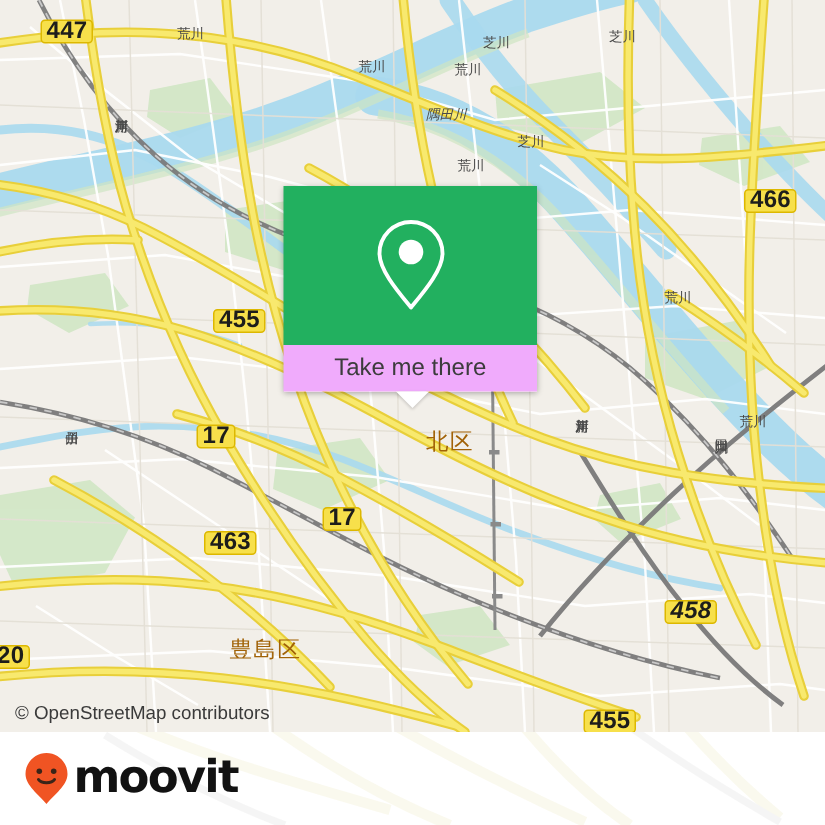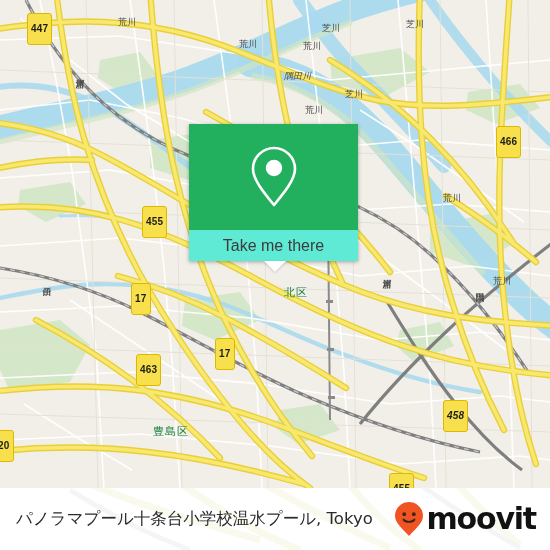--- a/index.html
+++ b/index.html
@@ -5,39 +5,39 @@
   html,body{margin:0;padding:0;background:#fff;}
   body{width:550px;height:550px;overflow:hidden;font-family:"Liberation Sans","DejaVu Sans",sans-serif;}
   #app{position:relative;width:550px;height:550px;background:#fff;}
 
   
   #map{position:absolute;left:0;top:0;width:550px;height:488px;overflow:hidden;background:#f2efe9;}
   #map svg{position:absolute;left:0;top:0;}
 
   
   .shield{position:absolute;background:#f7e04b;border:1.5px solid #ddb800;border-radius:3px;
-          color:#1d1d1b;font-size:10px;font-weight:bold;line-height:13px;height:14px;
-          text-align:right;padding:8px 3px;letter-spacing:.2px;font-family:"Liberation Sans",sans-serif;}
+          color:#1d1d1b;font-size:16px;font-weight:bold;line-height:13px;height:14px;
+          text-align:right;padding:0 3px;letter-spacing:.2px;font-family:"Liberation Sans",sans-serif;}
 
   
   .maplabel{position:absolute;color:#6e6e6e;font-size:10px;white-space:nowrap;
             font-family:"DejaVu Sans","Liberation Sans",sans-serif;}
   .maplabel.river{color:#4a4a4a;font-size:9px;}
-  .maplabel.ward{color:#15803d;font-size:11px;letter-spacing:1px;font-weight:normal;}
+  .maplabel.ward{color:#a16207;font-size:15px;letter-spacing:1px;font-weight:normal;}
   .vert{writing-mode:vertical-rl;text-orientation:upright;}
 
   
   #attribution{position:absolute;left:10px;top:468px;font-size:12.5px;color:#3a3a3a;
                font-family:"Liberation Sans",sans-serif;z-index:40;}
 
   
   #card{position:absolute;left:189px;top:124px;width:169px;z-index:50;
         box-shadow:0 1px 4px rgba(0,0,0,.32);}
   #card-head{height:106px;display:flex;align-items:center;justify-content:center;}
-  #card-foot{height:31px;background:#5eead4;display:flex;align-items:center;justify-content:center;}
+  #card-foot{height:31px;background:#f0abfc;display:flex;align-items:center;justify-content:center;}
   #card-foot span{font-size:16px;color:#3c3c3c;font-family:"Liberation Sans",sans-serif;}
   #card-tip{position:absolute;left:50%;transform:translateX(-50%);top:261px;width:0;height:0;
             border-left:11px solid transparent;border-right:11px solid transparent;
             border-top:11px solid #fff;z-index:50;
             filter:drop-shadow(0 1px 1px rgba(0,0,0,.18));}
 
   
   #footer{position:absolute;left:0;top:488px;width:550px;height:62px;background:#fff;overflow:hidden;}
   #footer-wm{position:absolute;left:0;top:-488px;width:550px;height:550px;opacity:.09;}
   #footer-inner{position:relative;height:62px;display:flex;align-items:center;
@@ -226,20 +226,21 @@
         <div class="maplabel river" style="left: 305px; top: 104px;">荒川</div>
         <div class="maplabel river" style="left: 345px; top: 88px;">芝川</div>
         <div class="maplabel river" style="left: 443px; top: 192px;">荒川</div>
         <div class="maplabel river" style="left: 493px; top: 275px;">荒川</div>
         <div class="maplabel river vert" style="left: 73px; top: 72px;">新河岸川</div>
         <div class="maplabel river vert" style="left: 380px; top: 272px;">新河岸川</div>
         <div class="maplabel river vert" style="left: 40px; top: 280px;">白子川</div>
         <div class="maplabel river vert" style="left: 473px; top: 286px;">隅田川</div>
       </div>
 
+    <div id="attribution">© OpenStreetMap contributors</div>
   </div>
 
   <div id="card">
     <div id="card-head" style="background: rgb(34, 176, 95);">
       <svg width="58" height="66" viewBox="0 0 58 66">
         <path d="M29 4 C17.4 4 8 13.4 8 25 C8 36 20 50 29 61 C38 50 50 36 50 25 C50 13.4 40.6 4 29 4 Z" fill="none" stroke="#ffffff" stroke-width="2.6" stroke-linejoin="round"></path>
         <circle cx="29" cy="24" r="8.2" fill="#ffffff"></circle>
       </svg>
     </div>
     <div id="card-foot">
@@ -256,21 +257,20 @@
         <path d="M330,460 C360,500 390,530 420,550"></path>
         <path d="M430,450 C460,490 490,520 520,545"></path>
         <path d="M240,470 C290,500 340,525 390,548"></path>
       </g>
       <g fill="none" stroke="#9a9a9a" stroke-width="5">
         <path d="M400,470 C440,500 480,525 520,548"></path>
         <path d="M70,490 C110,515 150,535 190,550"></path>
       </g>
     </svg>
     <div id="footer-inner">
-      <div id="place-title">パノラマプール十条台小学校温水プール, Tokyo</div>
       <div id="brand">
         <svg width="30" height="36" viewBox="0 0 30 36">
           <path d="M15 1 C7.3 1 1 7.3 1 15 C1 22.5 10 29 15 35 C20 29 29 22.5 29 15 C29 7.3 22.7 1 15 1 Z" fill="#f05423"></path>
           <circle cx="10.2" cy="13.2" r="1.85" fill="#3a2418"></circle>
           <circle cx="19.8" cy="13.2" r="1.85" fill="#3a2418"></circle>
           <path d="M9.6 18.6 C11.6 21.6 18.4 21.6 20.4 18.6" fill="none" stroke="#3a2418" stroke-width="1.9" stroke-linecap="round"></path>
         </svg>
         <span id="brand-word" style="color: rgb(18, 18, 18);">moovit</span>
       </div>
     </div>

